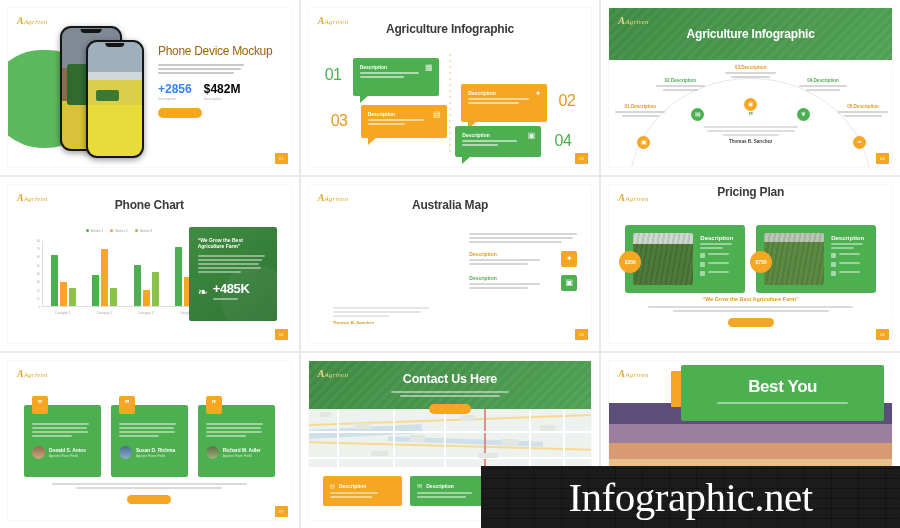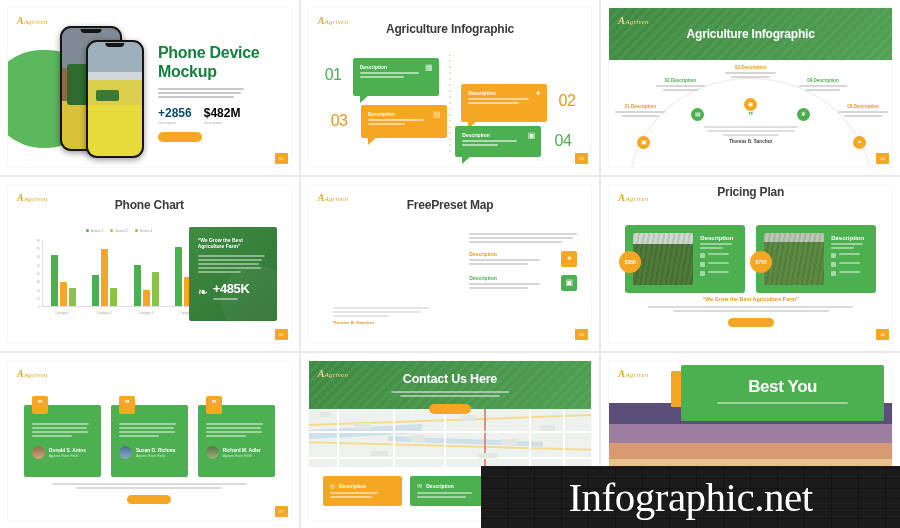--- a/index.html
+++ b/index.html
@@ -83,21 +83,21 @@
   }
   .scr-b {
     background:
       linear-gradient(#9fb0bd 0 26%, #cfd7d9 26% 33%, #d9cf4a 33% 55%, #e8dc3c 55% 100%);
   }
   .scr-b::after{
     content:""; position:absolute; left:14%; top:42%; width:44%; height:10%;
     background:#3c7a33; border-radius:2px;
   }
   .s1-right { position:absolute; left:150px; top:36px; right:14px; }
-  .s1-h { font-size:16px; font-weight:bold; color:#15803d; line-height:1.18; letter-spacing:-.3px; }
+  .s1-h { font-size:12px; font-weight:normal; color:#a16207; line-height:1.18; letter-spacing:-.3px; }
   .s1-body { margin-top:6px; color:#9a9a9a; width:86px; }
   .s1-stats { display:flex; gap:12px; margin-top:9px; }
   .stat-num { font-size:12px; font-weight:bold; line-height:1; }
   .stat-lbl { font-size:3.6px; color:#b0b0b0; margin-top:2px; }
   .cta {
     margin-top:7px; width:44px; height:10px; border-radius:5px;
     background:#f5a623;
   }
   
   .s2-title { margin-top:14px; font-size:12px; }
@@ -358,21 +358,21 @@
       </div>
       <div class="s1-right">
         <div class="s1-h">Phone Device Mockup</div>
         <div class="s1-body">
           <div class="blurline" style="width:100%"></div>
           <div class="blurline" style="width:96%"></div>
           <div class="blurline" style="width:88%"></div>
         </div>
         <div class="s1-stats">
           <div>
-            <div class="stat-num" style="color:#0c4a6e">+2856</div>
+            <div class="stat-num" style="color:#3b82f6">+2856</div>
             <div class="stat-lbl">Description</div>
           </div>
           <div>
             <div class="stat-num" style="color:#000000">$482M</div>
             <div class="stat-lbl">Description</div>
           </div>
         </div>
         <div class="cta"></div>
       </div>
       <div class="pagebadge">01</div>
@@ -578,21 +578,21 @@
           </div>
         </div>
       </div>
       <div class="pagebadge">04</div>
     </div>
   </div>
 
   <div class="slide">
     <div class="slide-inner">
       <div class="logo"><span class="mark">A</span><span>Agriven</span></div>
-      <div class="h-title s5-title">FreePreset Map</div>
+      <div class="h-title s5-title">Australia Map</div>
       <div class="s5-quote">
         <div style="color:#d0d0d0">
             <div class="blurline" style="width:96%"></div>
             <div class="blurline" style="width:88%"></div>
             <div class="blurline" style="width:56%"></div>
           </div>
         <div class="s5-qa">Thomas B. Sanchez</div>
       </div>
       <div class="s5-right">
         <div style="color:#b5b5b5">

